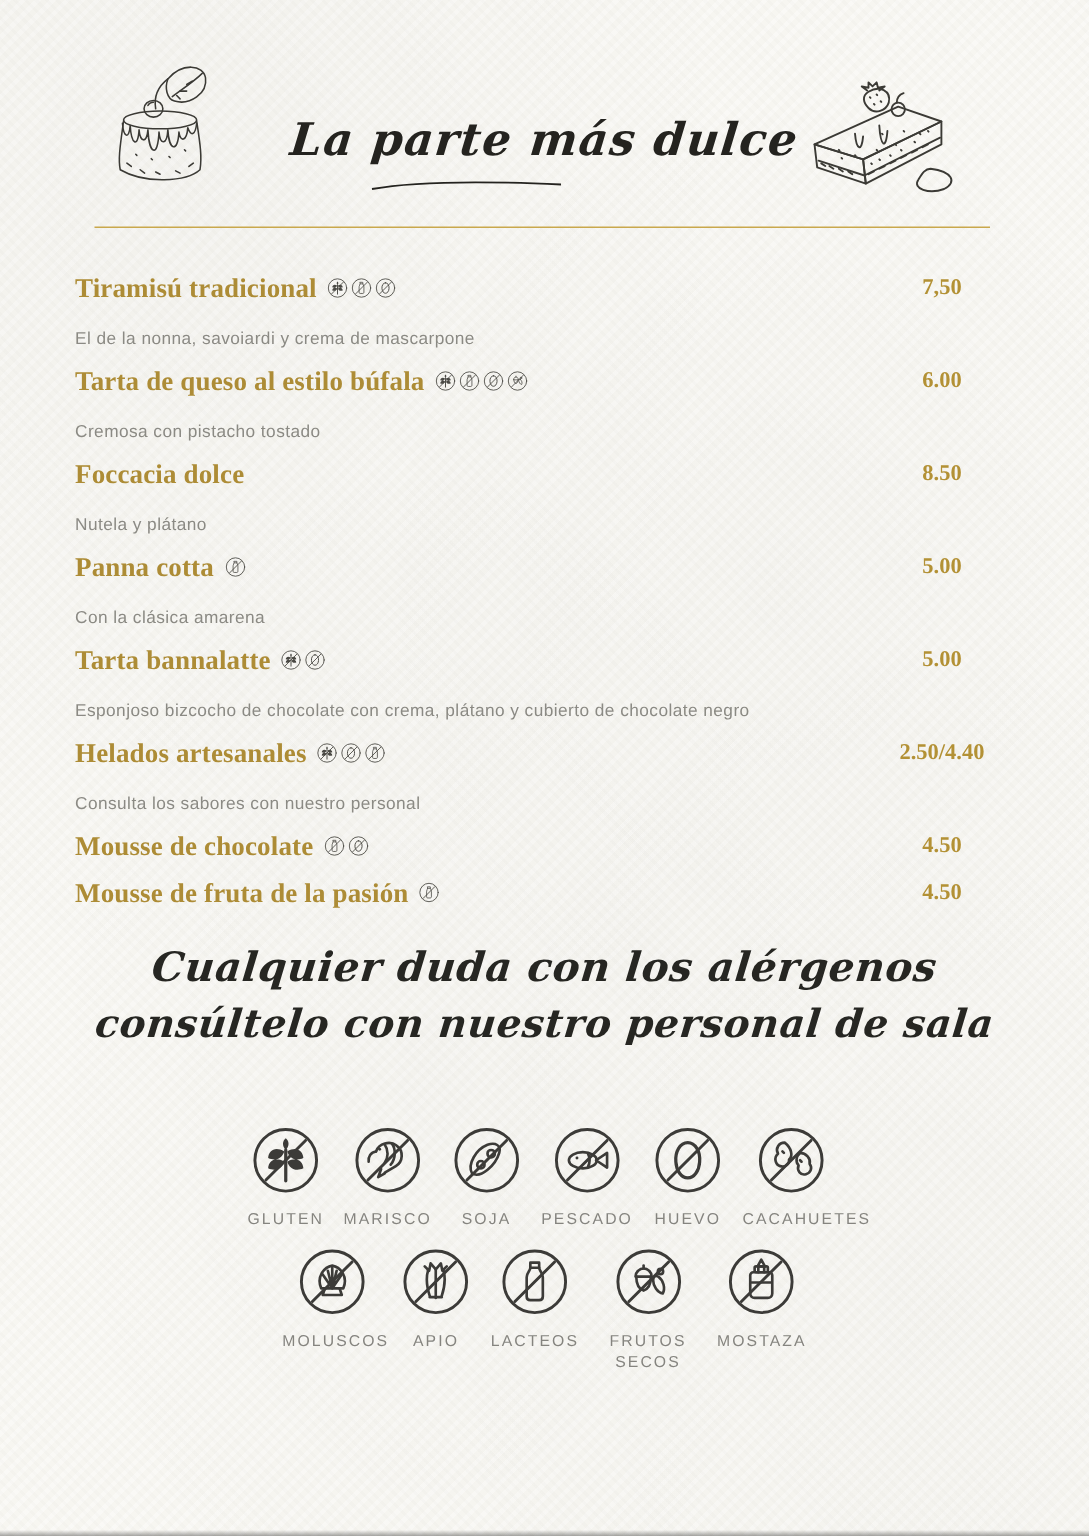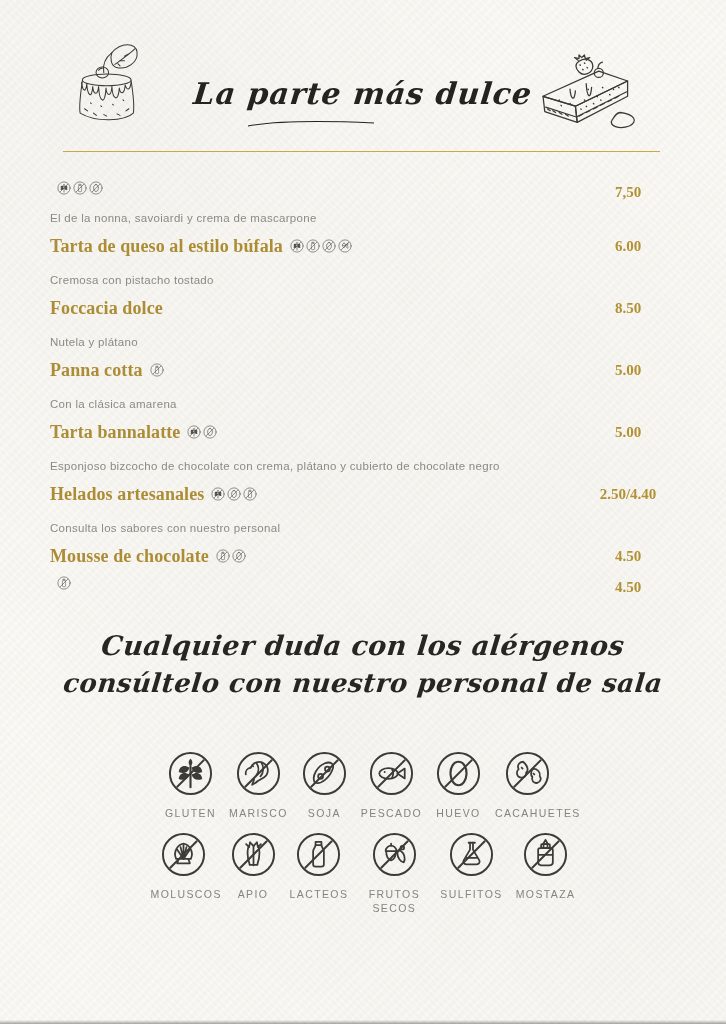--- a/index.html
+++ b/index.html
@@ -105,20 +105,21 @@
     <path d="M58 38 C59 54 63 56 64 42"></path>
     <path d="M96 70 C112 72 116 80 106 85 C95 89 82 85 87 78 C90 73 92 70 96 70 Z"></path>
     <path d="M28 56 l0.5 0.5 M60 44 l0.5 0.5 M76 42 l0.5 0.5 M88 44 l0.5 0.5 M56 56 l0.5 0.5 M70 52 l0.5 0.5 M30 62 l0.5 0.5 M40 60 l0.5 0.5 M84 50 l0.5 0.5 M94 42 l0.5 0.5 M66 60 l0.5 0.5 M52 66 l0.5 0.5 M58 63 l0.5 0.5 M74 56 l0.5 0.5"></path>
   </svg>
 
   <hr class="gold-divider">
 
   <div class="menu-list" id="menu-list">
     <div class="menu-item">
       <div class="item-head">
+        <span class="item-name">Tiramisú tradicional</span>
         <span class="item-allergens">
             <svg class="al-icon" viewBox="0 0 48 48" fill="none" stroke="currentColor" stroke-width="1.8" stroke-linecap="round" stroke-linejoin="round">
               <circle cx="24" cy="24" r="21" stroke-width="2"></circle>
               <path fill="currentColor" stroke="none" d="M24 9c-2.5 2-2.5 5.5 0 8 2.5-2.5 2.5-6 0-8z"></path>
               <path fill="currentColor" stroke="none" d="M23 18c-6-3.5-10.5-1-11 4.5 5.5 2.5 9.5 0 11-4.5zM25 18c6-3.5 10.5-1 11 4.5-5.5 2.5-9.5 0-11-4.5zM23 25c-6-3.5-10.5-1-11 4.5 5.5 2.5 9.5 0 11-4.5zM25 25c6-3.5 10.5-1 11 4.5-5.5 2.5-9.5 0-11-4.5z"></path>
               <path d="M24 17v21" stroke-width="2.2"></path>
               <line x1="10.5" y1="37.5" x2="37.5" y2="10.5" stroke-width="2"></line>
             </svg>
             <svg class="al-icon" viewBox="0 0 48 48" fill="none" stroke="currentColor" stroke-width="1.8" stroke-linecap="round" stroke-linejoin="round">
               <circle cx="24" cy="24" r="21" stroke-width="2"></circle>
@@ -265,20 +266,21 @@
               <line x1="10.5" y1="37.5" x2="37.5" y2="10.5" stroke-width="2"></line>
             </svg>
           </span>
       </div>
 
       <div class="item-price">4.50</div>
     </div>
 
     <div class="menu-item spacer-top">
       <div class="item-head">
+        <span class="item-name">Mousse de fruta de la pasión</span>
         <span class="item-allergens">
             <svg class="al-icon" viewBox="0 0 48 48" fill="none" stroke="currentColor" stroke-width="1.8" stroke-linecap="round" stroke-linejoin="round">
               <circle cx="24" cy="24" r="21" stroke-width="2"></circle>
               <path d="M21 11h6v3.5c0 2 2.5 3.5 2.5 6.5v13c0 1.5-1 2.5-2.5 2.5h-6c-1.5 0-2.5-1-2.5-2.5V21c0-3 2.5-4.5 2.5-6.5z"></path>
               <path d="M21 14.5h6"></path>
               <line x1="10.5" y1="37.5" x2="37.5" y2="10.5" stroke-width="2"></line>
             </svg>
           </span>
       </div>
 
@@ -419,32 +421,20 @@
               <path d="M15.5 20.5c0 5 2 8.5 5 9.5 3-1 5-4.5 5-9.5"></path>
               <path d="M20.5 13v2"></path>
               <path d="M30.5 20.5c3.5 2.5 5 8 3 11.5-3.5-0.5-6.5-5-6.5-9 0-2.5 1.5-3.5 3.5-2.5z"></path>
               <circle cx="32" cy="17" r="1.8"></circle>
               <line x1="10.5" y1="37.5" x2="37.5" y2="10.5" stroke-width="2"></line>
             </svg>
           </span>
       <span class="legend-label">FRUTOS SECOS</span>
     </div>
 
-    <div class="legend-col">
-      <span class="al-icon-wrap">
-            <svg class="al-icon" viewBox="0 0 48 48" fill="none" stroke="currentColor" stroke-width="1.8" stroke-linecap="round" stroke-linejoin="round">
-              <circle cx="24" cy="24" r="21" stroke-width="2"></circle>
-              <path d="M21 12h6.5"></path>
-              <path d="M22.5 12v7l-6.5 11c-1 2 0.5 4 2.5 4h11c2 0 3.5-2 2.5-4l-6.5-11v-7"></path>
-              <path d="M18.5 27.5h11"></path>
-              <line x1="10.5" y1="37.5" x2="37.5" y2="10.5" stroke-width="2"></line>
-            </svg>
-          </span>
-      <span class="legend-label">SULFITOS</span>
-    </div>
 
     <div class="legend-col">
       <span class="al-icon-wrap">
             <svg class="al-icon" viewBox="0 0 48 48" fill="none" stroke="currentColor" stroke-width="1.8" stroke-linecap="round" stroke-linejoin="round">
               <circle cx="24" cy="24" r="21" stroke-width="2"></circle>
               <path d="M24 9l2.5 4.5h-5z"></path>
               <rect x="19.5" y="13.5" width="9" height="4" rx="1"></rect>
               <path d="M22 13.5v4M26 13.5v4"></path>
               <path d="M19 17.5h10.5c1 0 2 1 2 2v12.5c0 2-1.5 3-3 3h-9c-1.5 0-3-1-3-3V19.5c0-1 1-2 2-2z"></path>
               <path d="M17.5 24.5h13"></path>

